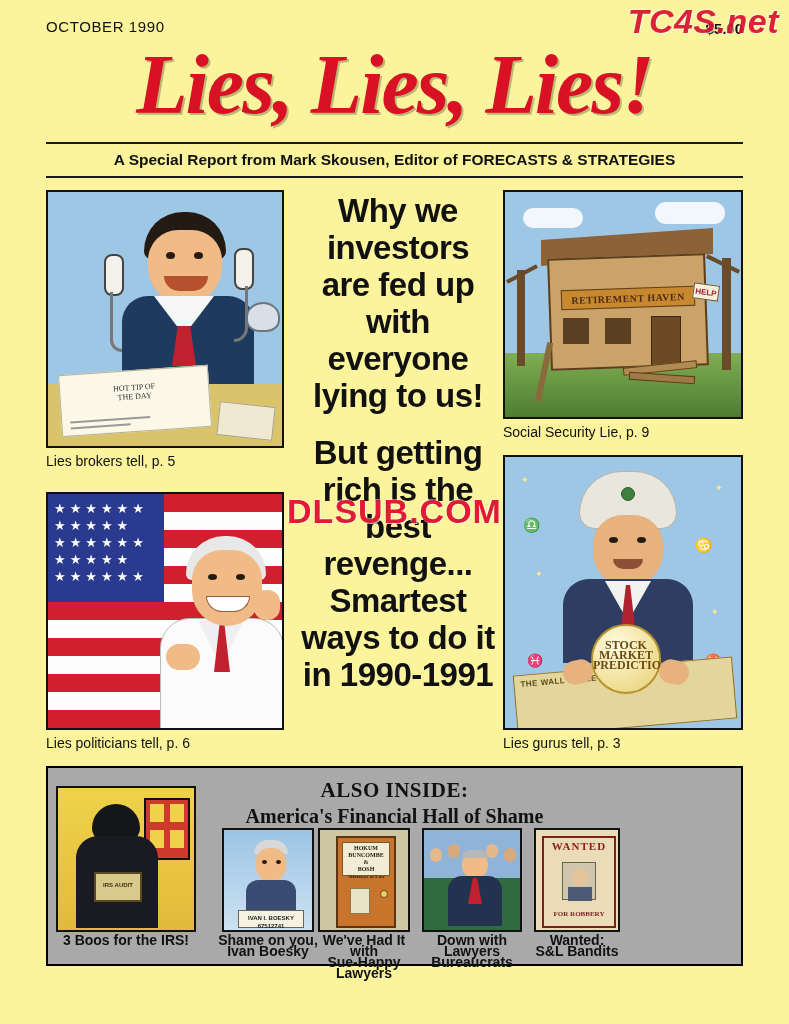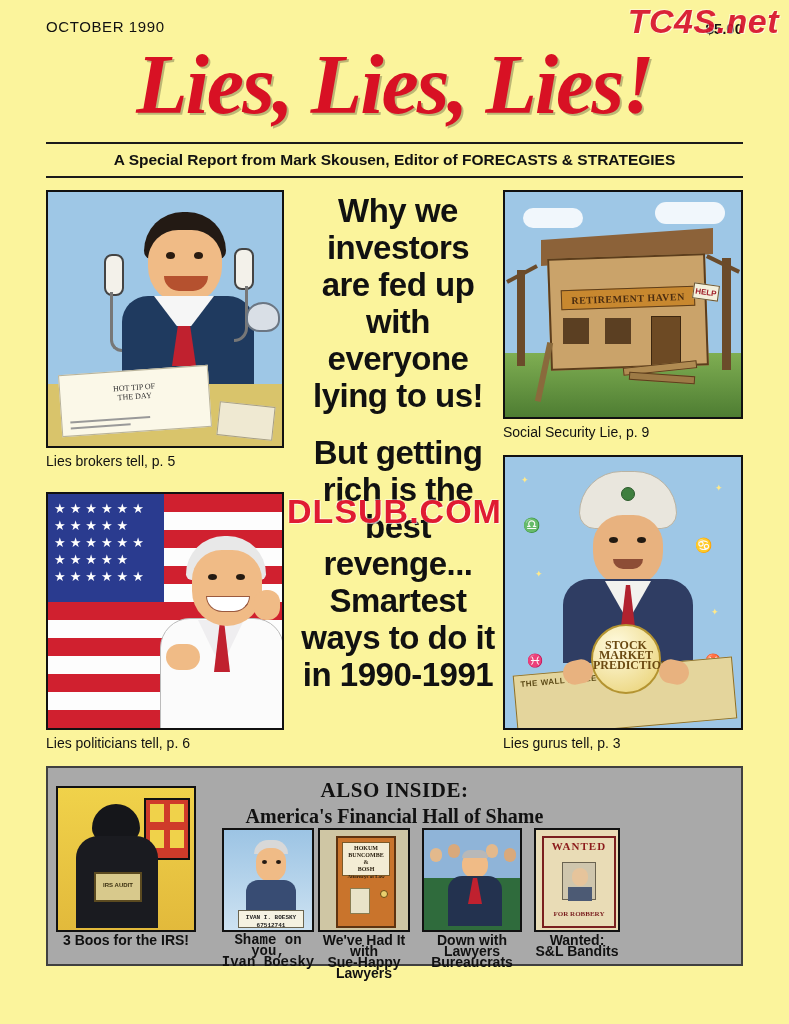--- a/index.html
+++ b/index.html
@@ -145,21 +145,21 @@
   .gu-face { background: #e8b27f; }
   .gu-suit { background: #2f3d63; }
   .gu-table { background: #e4d59c; border: 1px solid #8a6f2b; }
   .gu-ball { background: radial-gradient(circle at 35% 30%, #fffbe0, #e8cf6e); border: 2px solid #b49431; border-radius: 50%; }
   .gu-star { position: absolute; color: #ffe98a; font-size: 9px; }
 
   
   #also-inside {
     position: absolute; top: 766px; left: 46px; width: 697px; height: 200px;
     background: #a9a9a9;
-    border: 2px solid #404040;
+    border: 2px solid #000000;
   }
   #ai-title {
     position: absolute; top: 10px; left: 0; width: 100%;
     text-align: center;
     font-family: "Liberation Serif", serif;
     font-weight: bold;
     color: #111;
   }
   #ai-title .l1 { font-size: 21px; display: block; letter-spacing: .5px; }
   #ai-title .l2 { font-size: 20px; display: block; margin-top: 2px; }
@@ -174,21 +174,21 @@
   }
   .mini .mcap {
     font-size: 14px;
     line-height: 11px;
     color: #111;
     margin-top: 3px;
     font-weight: bold;
   }
   #mini-irs { left: 8px; top: 18px; width: 140px; }
   #mini-irs .mframe { width: 140px; height: 146px; background: #f0d24a; }
-  #mini-boesky { left: 166px; top: 60px; width: 108px; font-family: Liberation Mono, monospace; }
+  #mini-boesky { left: 166px; top: 60px; width: 108px; }
   #mini-boesky .mframe { width: 92px; height: 104px; background: #9cc4e4; }
   #mini-lawyers { left: 270px; top: 60px; width: 92px; }
   #mini-lawyers .mframe { width: 92px; height: 104px; background: #d8d0b0; }
   #mini-bureau { left: 374px; top: 60px; width: 100px; }
   #mini-bureau .mframe { width: 100px; height: 104px; background: #8fb4d8; }
   #mini-sl { left: 486px; top: 60px; width: 86px; }
   #mini-sl .mframe { width: 86px; height: 104px; background: #e9dcb6; }
   #mini-bull { left: 582px; top: 18px; width: 108px; }
   #mini-bull .mframe { width: 108px; height: 146px; background: #f2c84b; }
 </style>

